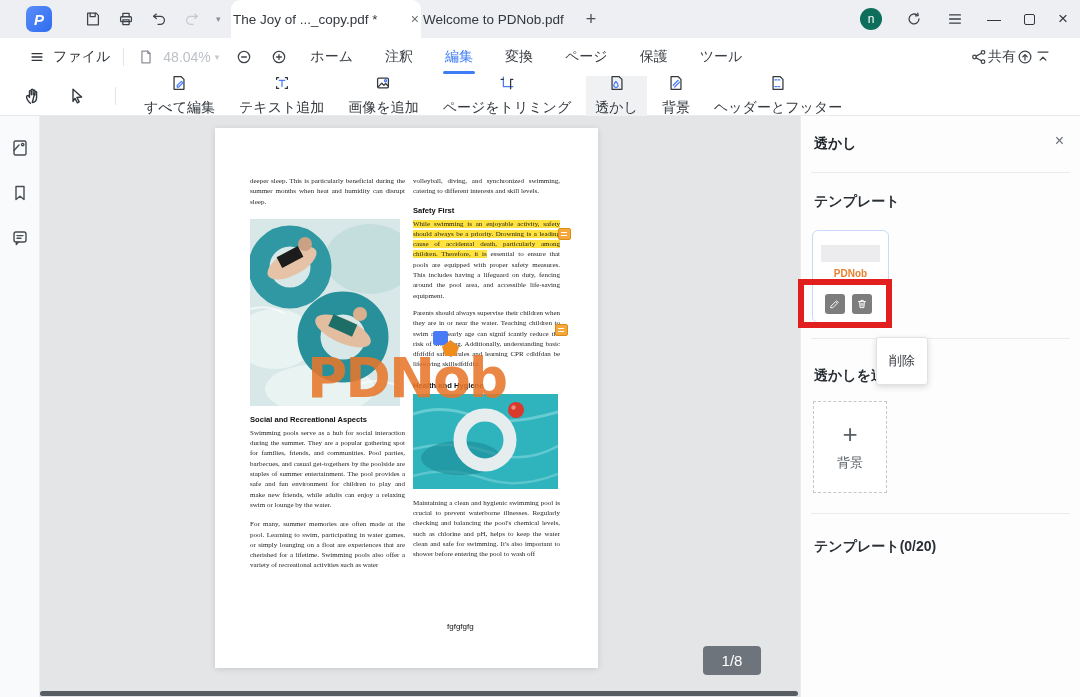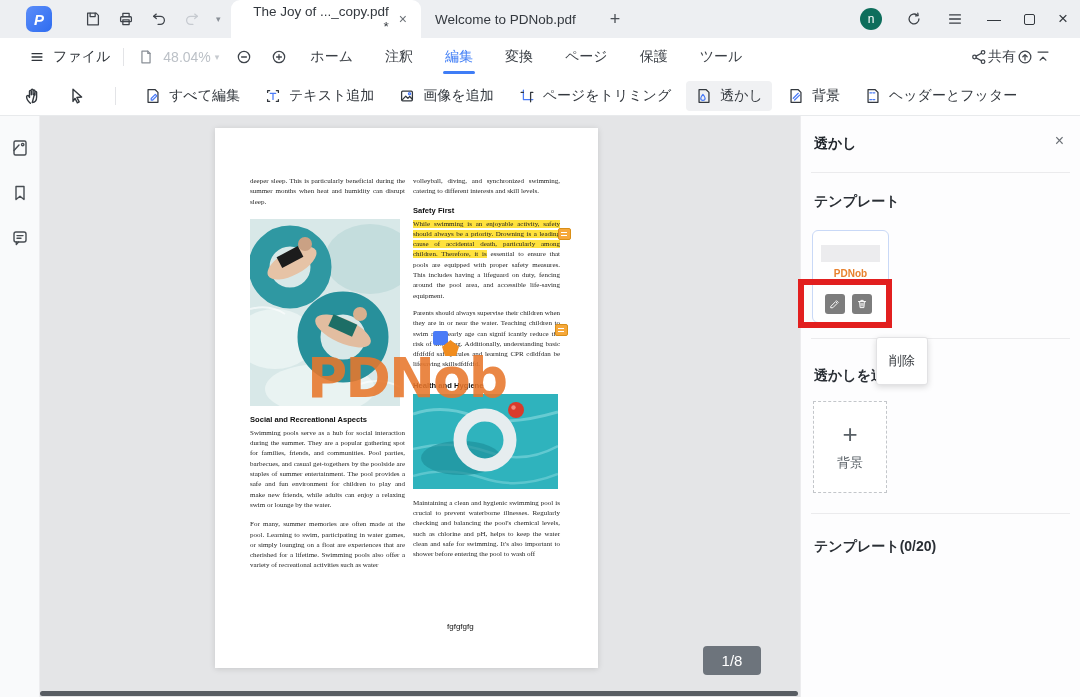--- a/index.html
+++ b/index.html
@@ -9,21 +9,21 @@
 
   
   .titlebar { position:relative; height:38px; background:#edeff2; display:flex; align-items:center; }
   .logo { width:26px; height:26px; margin-left:26px; border-radius:7px;
           background:linear-gradient(135deg,#5b8df9,#2e6cf0); color:#fff; font-weight:bold;
           font-size:15px; display:flex; align-items:center; justify-content:center; font-style:italic; }
   .tb-icons { display:flex; align-items:center; gap:15px; margin-left:32px; color:#3f444b; }
   .tb-icons .disabled { color:#c6cad0; }
   .caret { font-size:9px; color:#8a9097; }
   .tabs { position:absolute; left:231px; top:0; height:38px; display:flex; align-items:center; }
-  .tab { height:38px; display:flex; align-items:center; padding:0 14px; font-size:13.5px; color:#33383e;text-align:right; }
+  .tab { height:38px; display:flex; align-items:center; padding:0 2px; font-size:13.5px; color:#33383e;text-align:right; }
   .tab.active { background:#fff; border-radius:9px 9px 0 0; width:190px; justify-content:space-between; }
   .tab-close { color:#6b7076; font-size:14px; margin-left:10px; }
   .newtab { font-size:18px; color:#4a4f55; margin-left:20px; }
   .tb-right { position:absolute; right:12px; top:0; height:38px; display:flex; align-items:center; gap:23px; }
   .avatar { width:22px; height:22px; border-radius:50%; background:#0e6e5c; color:#fff; font-size:12px;
             display:flex; align-items:center; justify-content:center; }
   .win-glyph { font-size:14px; color:#33383e; }
   .max-box { width:11px; height:11px; border:1.3px solid #33383e; border-radius:2px; }
 
   
@@ -34,21 +34,21 @@
   .zoom-caret { color:#c6cacf; font-size:9px; margin-right:16px; }
   .mb-zoomers { display:flex; gap:17px; margin-right:22px; color:#3f444b; }
   .mb-nav { display:flex; gap:32px; }
   .navitem { position:relative; height:38px; display:flex; align-items:center; color:#3a3f45; cursor:default; }
   .navitem.active { color:#3f7df6; }
   .navitem.active::after { content:""; position:absolute; left:-2px; right:-2px; bottom:2px; height:3px; background:#3f7df6; border-radius:2px; }
   .mb-right { margin-left:auto; display:flex; align-items:center; color:#3f444b; }
 
   
   .toolbar { height:40px; background:#fff; border-bottom:1px solid #e8eaec; display:flex; align-items:center; padding-left:14px; gap:6px; font-size:14px; }
-  .tool { display:flex; align-items:center; gap:7px; padding:6px 9px; border-radius:4px; color:#33383e; }
+  .tool { display:flex; align-items:center; gap:7px; padding:6px 9px; border-radius:4px; color:#33383e;flex-direction:column; }
   .tool.active { background:#f0f1f3; }
   .tool .acc { color:#4a7bf7; }
 
   
   .main { position:relative; display:flex; height:581px; }
   .left-strip { width:40px; background:#f9fafb; border-right:1px solid #ededef; display:flex; flex-direction:column; align-items:center; padding-top:22px; gap:25px; color:#474c52; }
   .canvas { position:relative; width:760px; background:#e4e5e7; }
   .right-panel { position:relative; width:280px; background:#fdfdfe; border-left:1px solid #ececee; }
 
   

